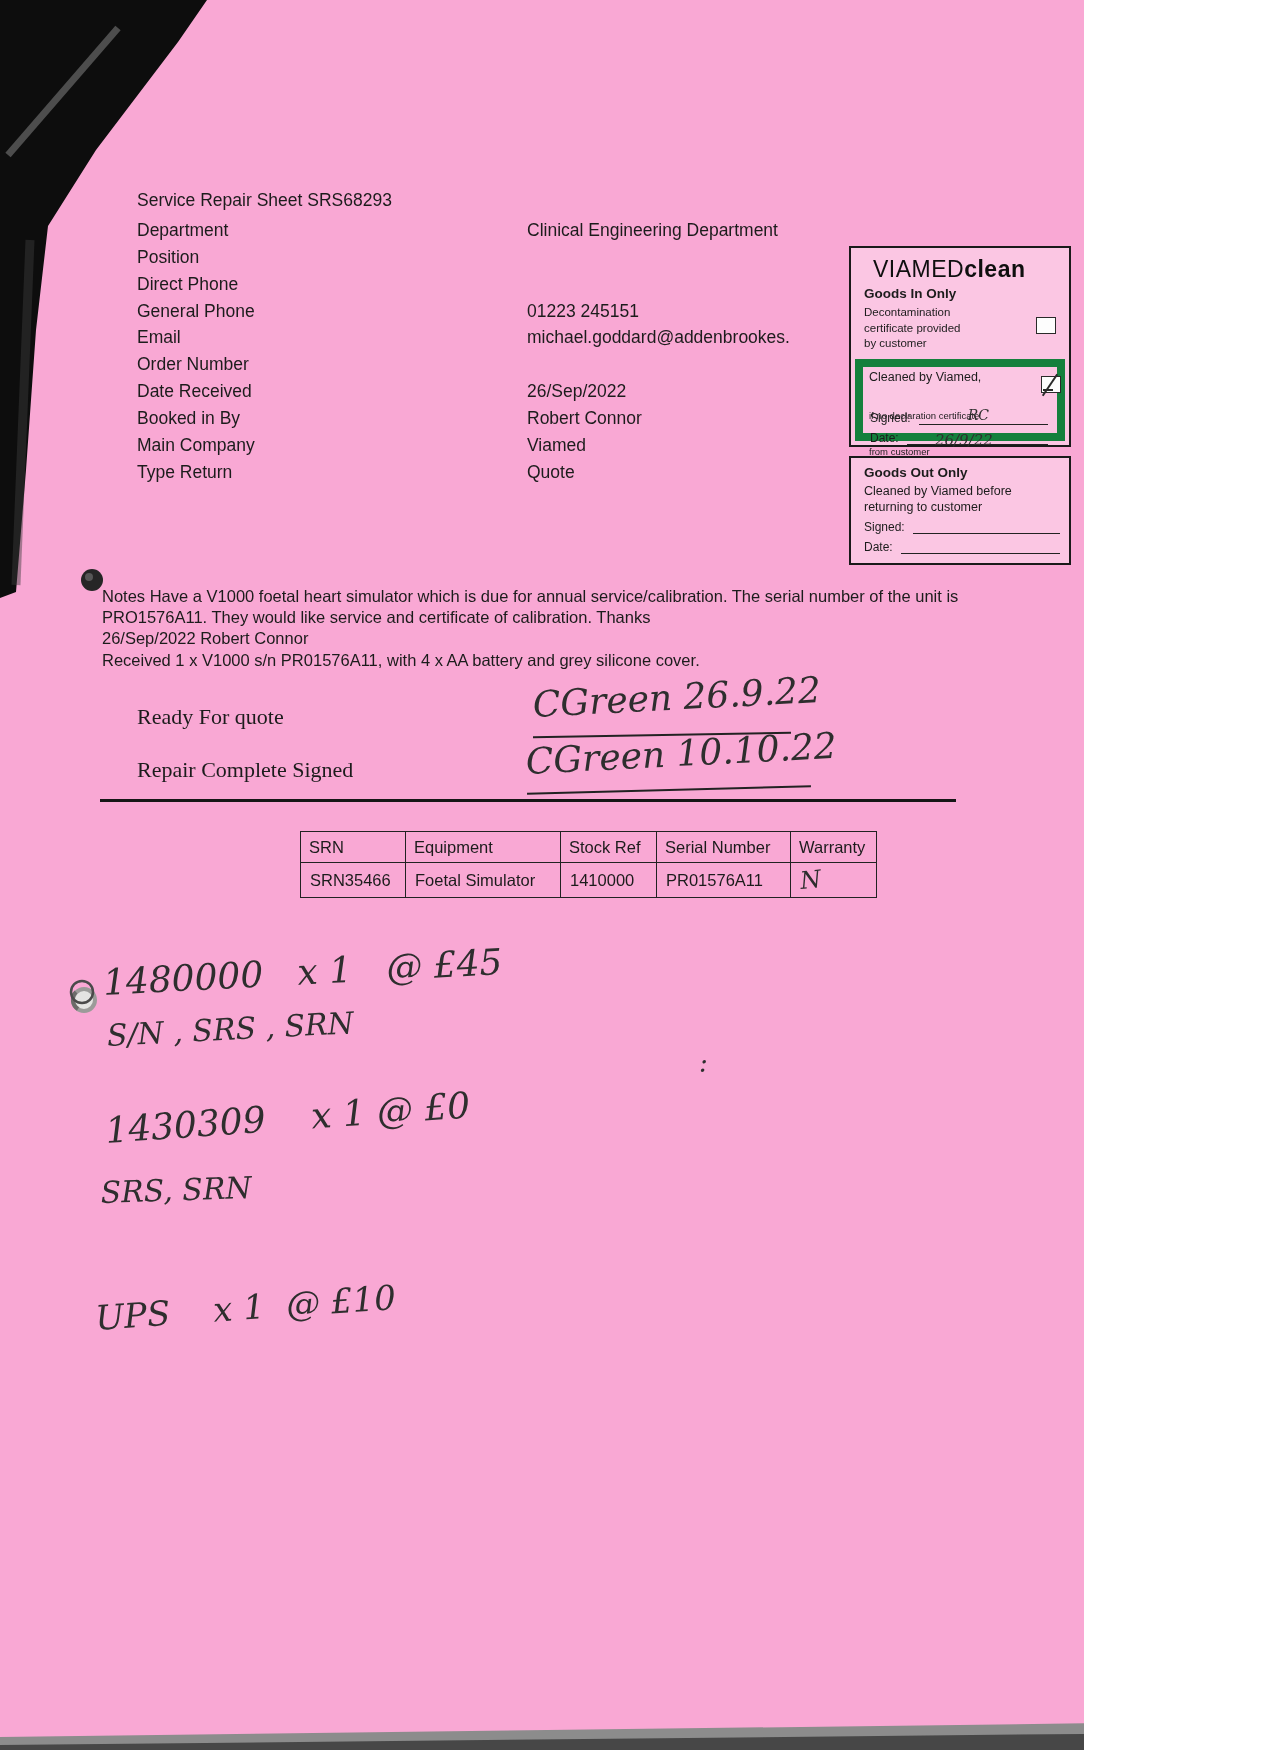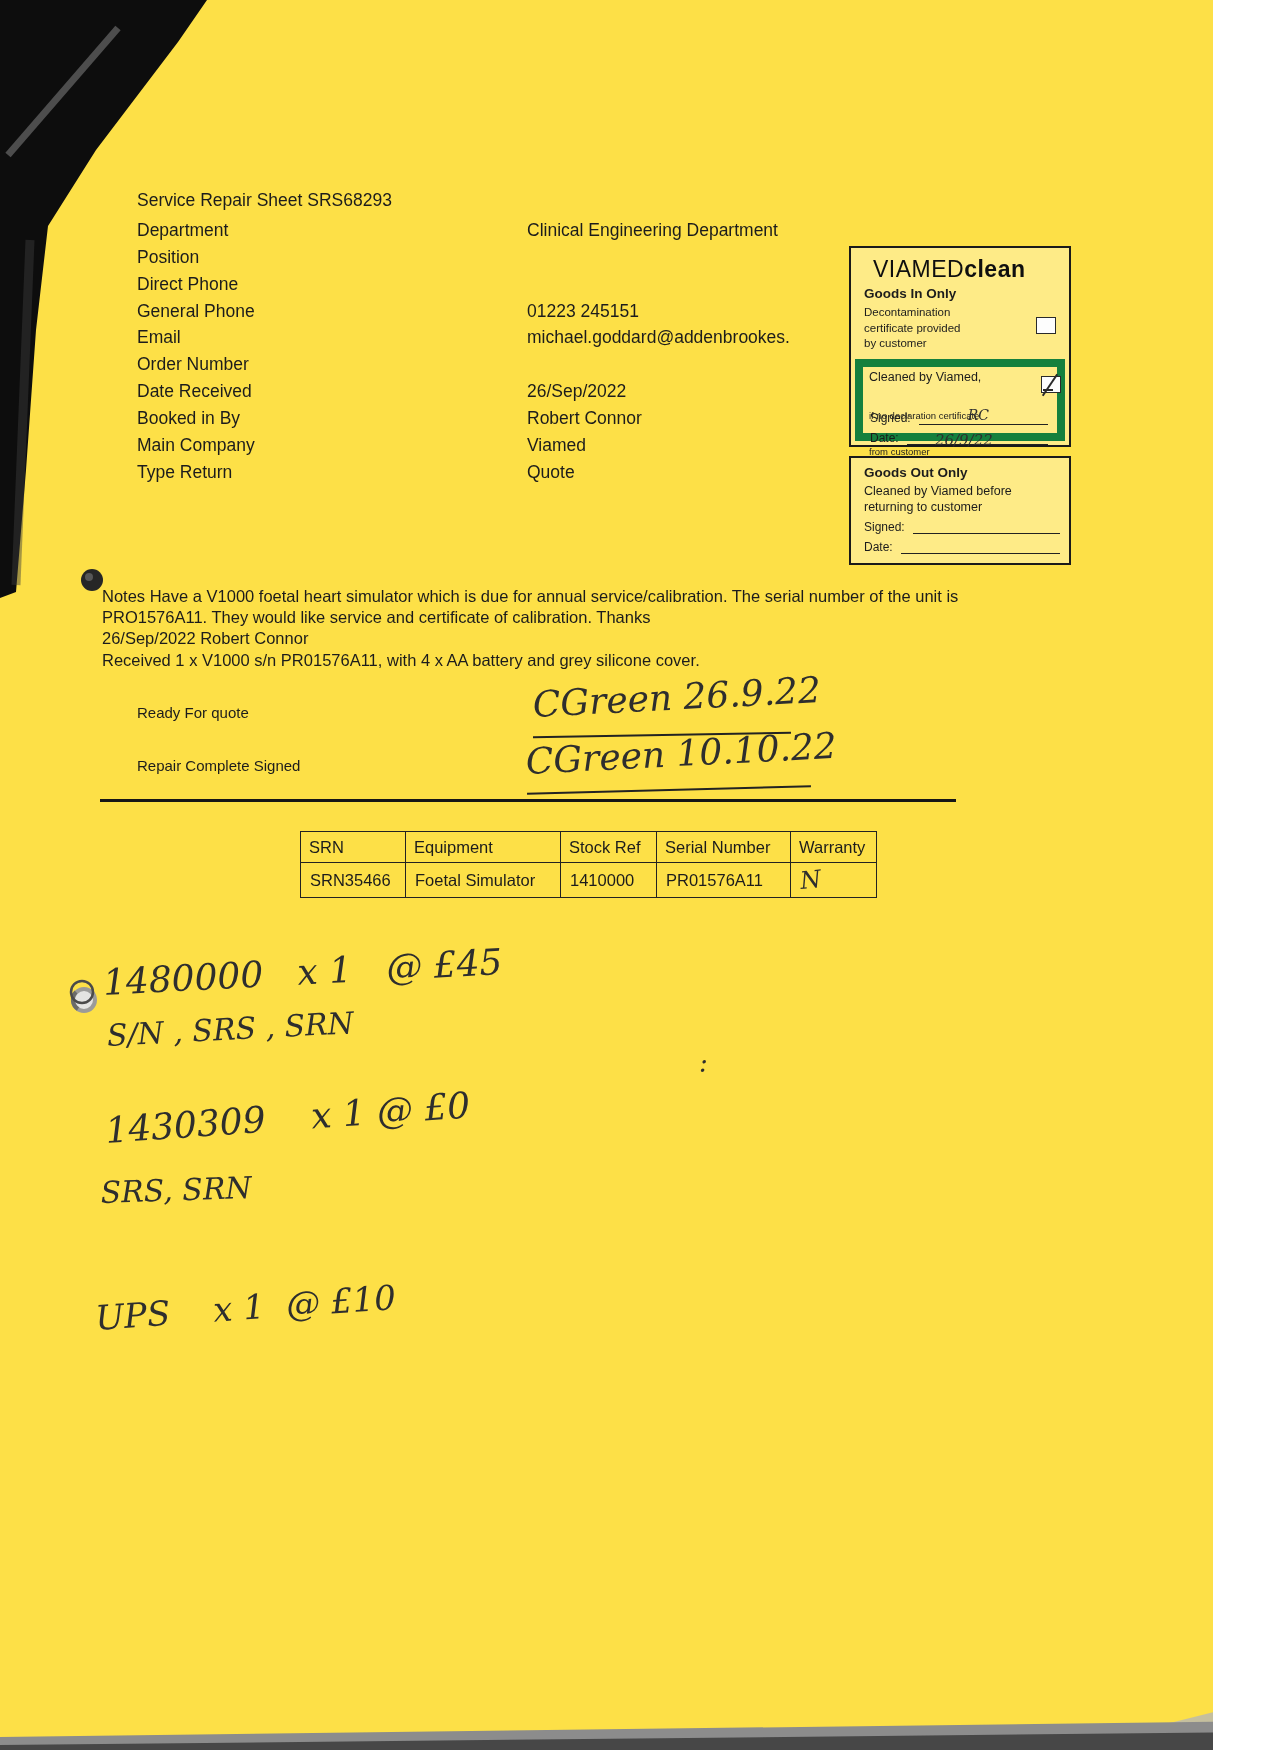--- a/index.html
+++ b/index.html
@@ -1,19 +1,19 @@
 <!DOCTYPE html>
 <html><head>
 <meta charset="utf-8">
 <style>
   html,body{margin:0;padding:0;background:#ffffff;}
   .page{
     position:relative;
-    width:1213px;height:1750px;
-    background:#fde047;
+    width:1084px;height:1750px;
+    background:#f9a8d4;
     overflow:hidden;
     font-family:"Liberation Sans",sans-serif;
     color:#1c1c1c;
   }
   .abs{position:absolute;}
   .doc-title{left:137px;top:190px;font-size:17.5px;}
   .fields{left:137px;top:217px;}
   .field-row{display:flex;line-height:26.85px;font-size:17.5px;}
   .f-label{width:390px;}
   .f-value{white-space:nowrap;}
@@ -34,21 +34,21 @@
   .sig-row{position:absolute;left:7px;right:9px;display:flex;align-items:flex-end;}
   .sig-label{font-size:12px;}
   .uline{flex:1;border-bottom:1.6px solid #222;margin-left:8px;position:relative;height:15px;}
 
   .hand{font-family:"DejaVu Serif",serif;font-style:italic;color:#2e2e2e;white-space:pre;}
   .rc-sig{position:absolute;left:38%;bottom:1px;font-size:14px;}
   .date-sig{position:absolute;left:20%;bottom:-5px;font-size:15px;}
 
   .notes{left:102px;top:586px;width:965px;font-size:16.5px;line-height:21.2px;}
 
-  .signoff-label{font-size:15px;}
+  .signoff-label{font-size:22px;font-family:Liberation Serif, serif;}
   .sig-big{font-size:36px;transform:rotate(-3deg);transform-origin:left bottom;}
   .sig-line{height:2.2px;background:#222;}
 
   .hr-line{left:100px;top:799px;width:856px;height:2.6px;background:#161616;}
 
   table.equip{border-collapse:collapse;font-size:16.5px;background:transparent;}
   table.equip th,table.equip td{border:1.8px solid #222;text-align:left;padding:3px 9px;font-weight:normal;}
   table.equip th{height:24px;padding-left:8px;}
   table.equip td{height:27px;}
   .warr-hand{font-size:24px;transform:rotate(-6deg);display:inline-block;}

